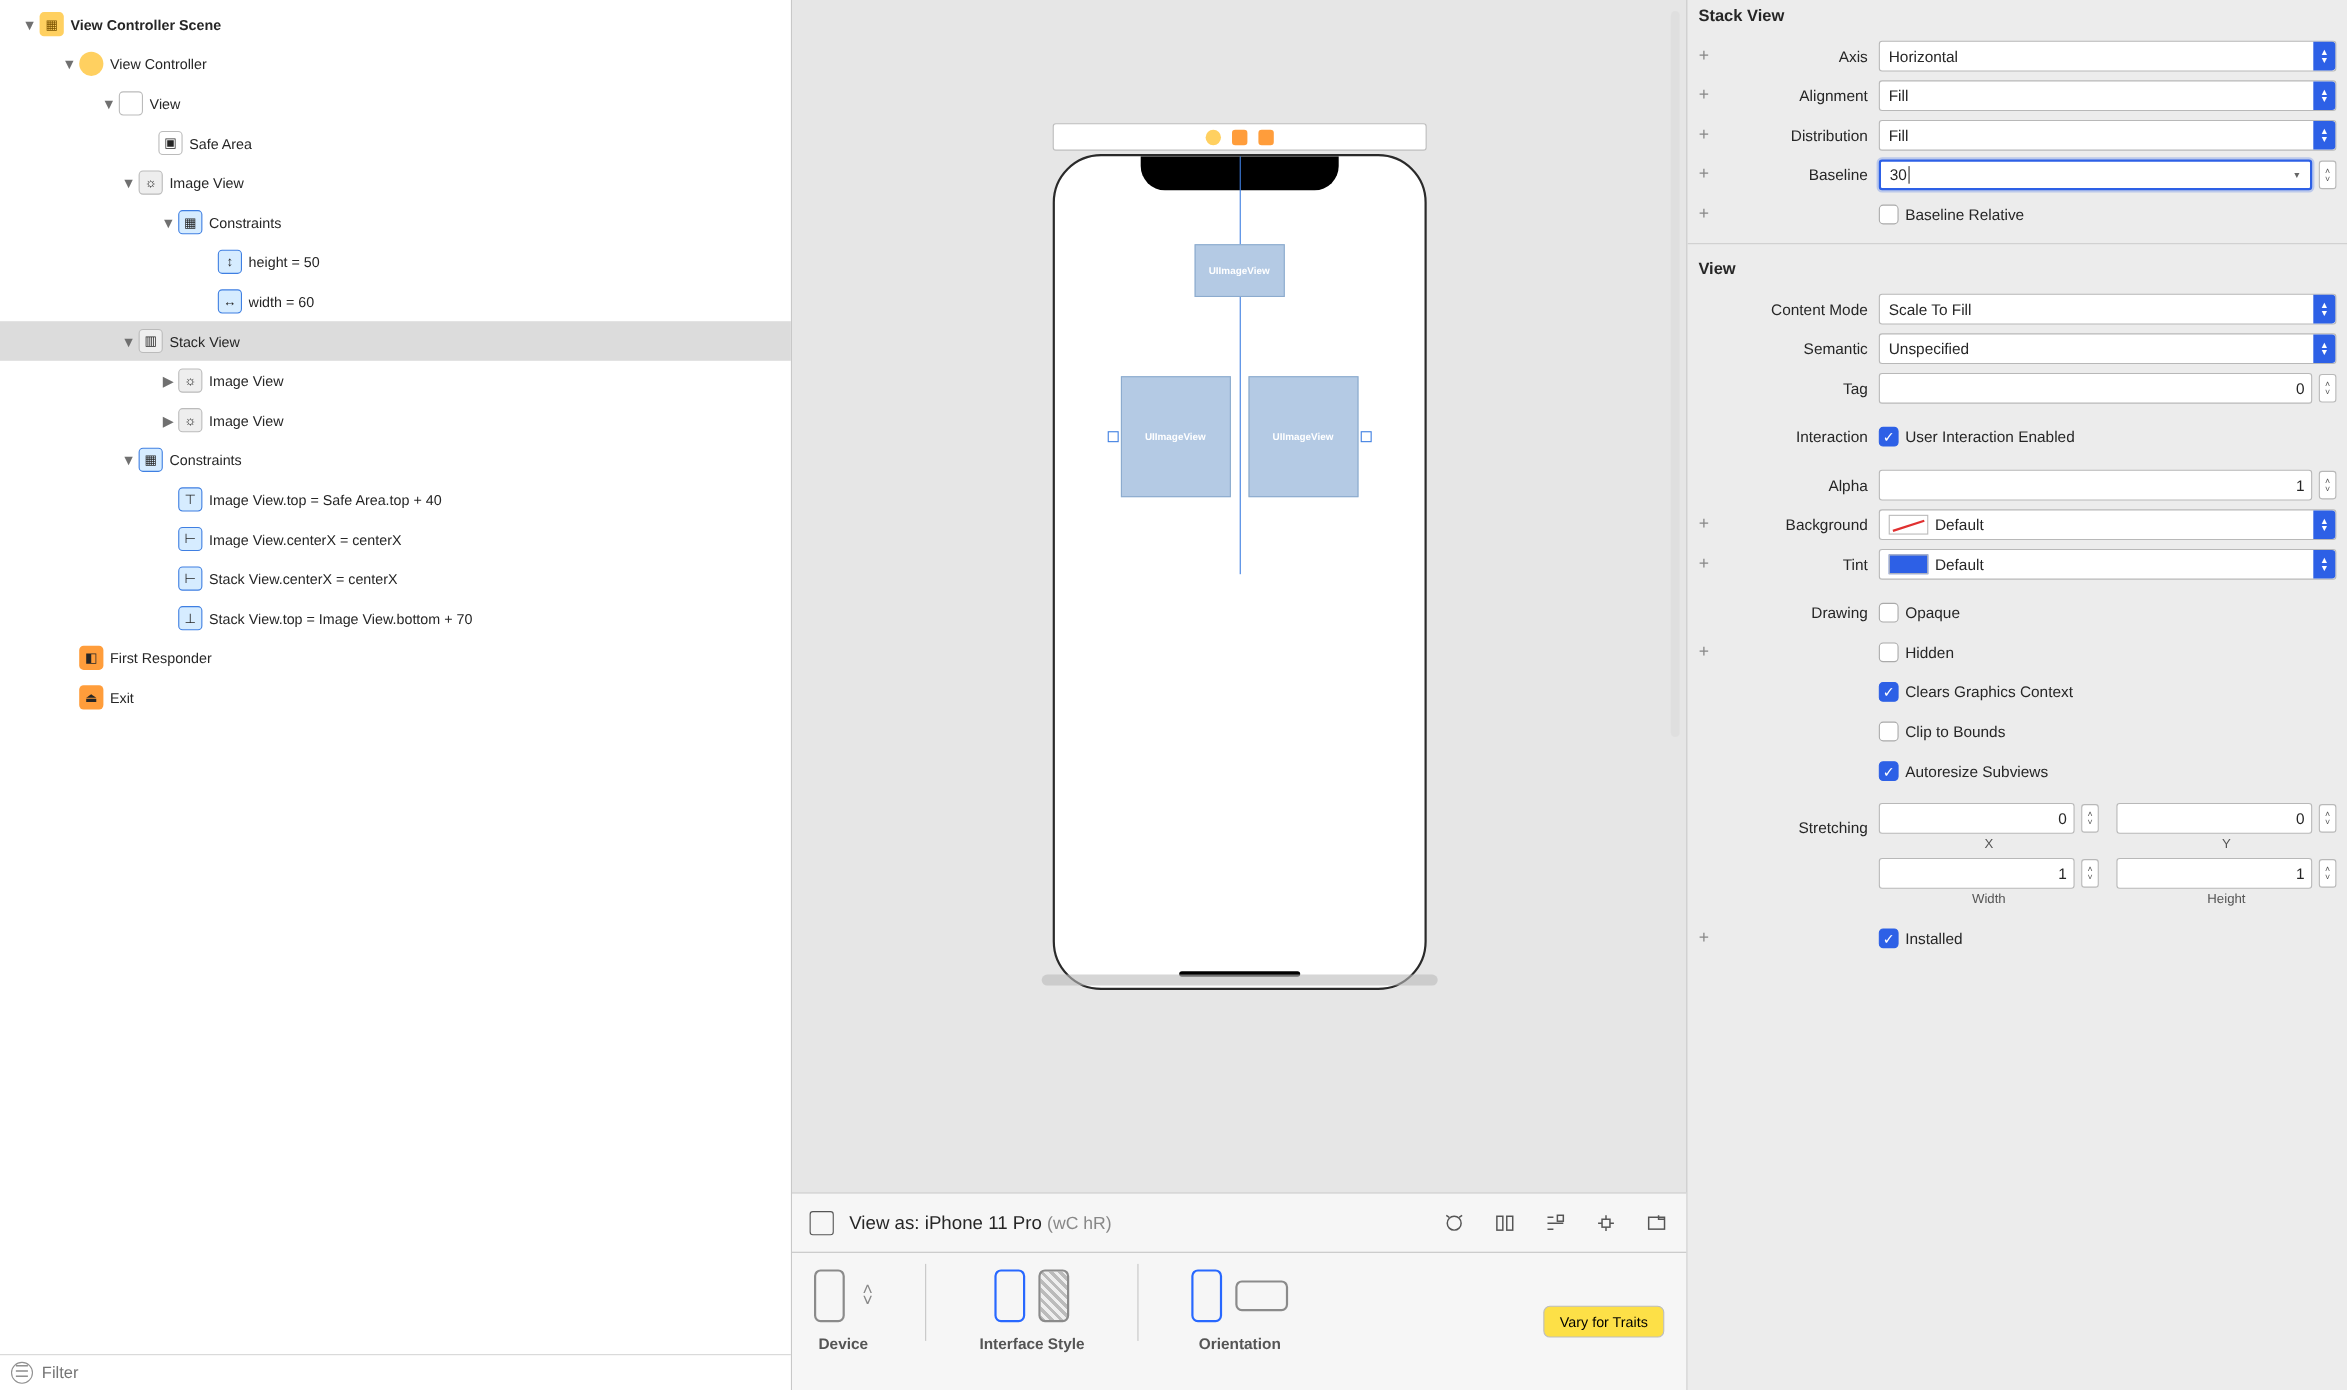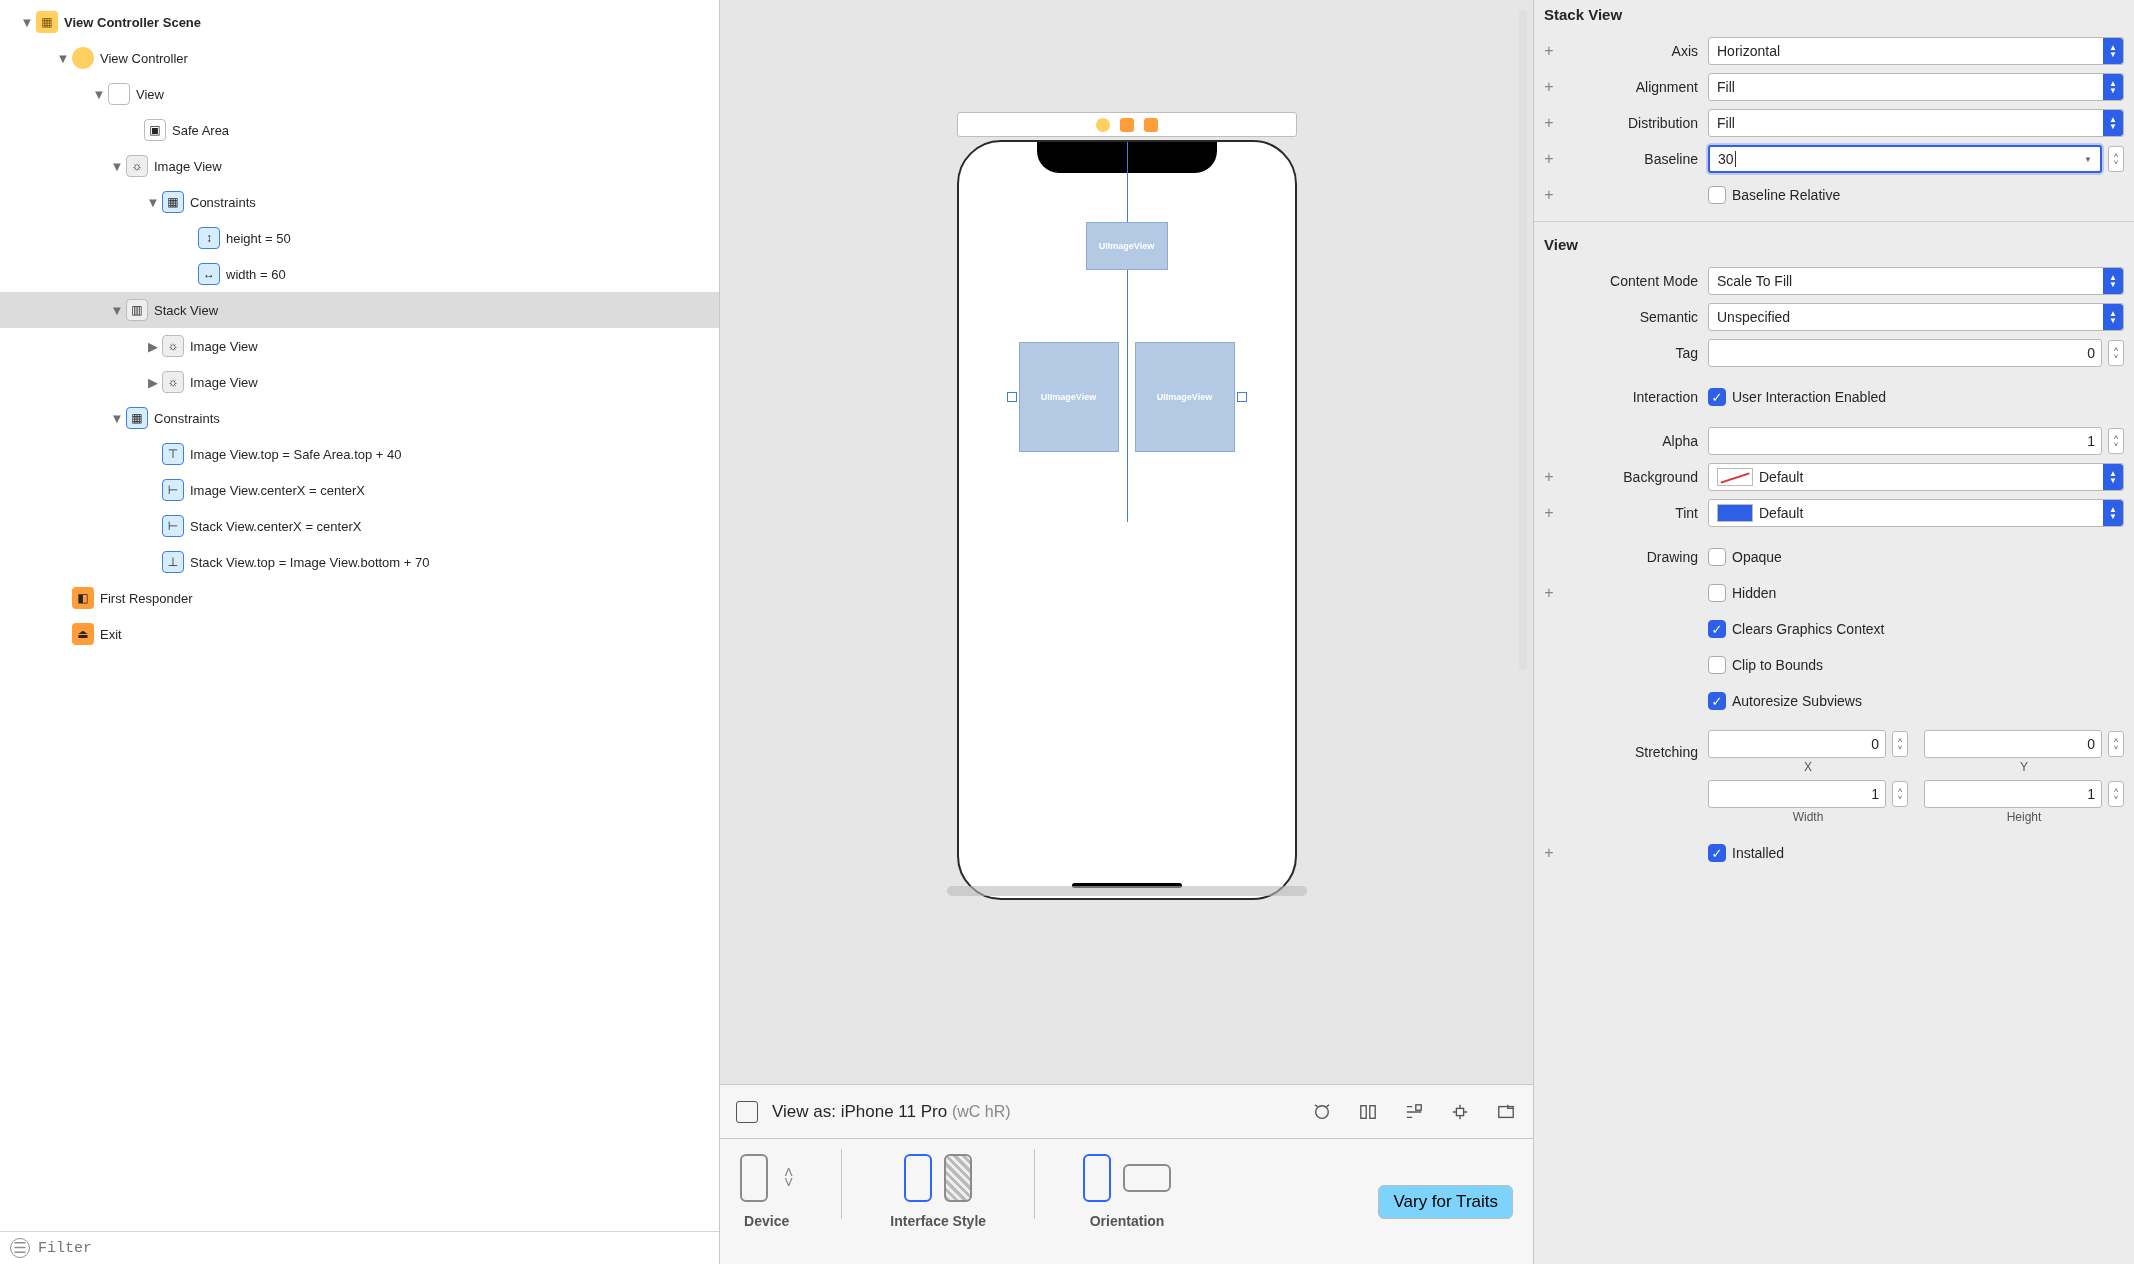--- a/index.html
+++ b/index.html
@@ -18,21 +18,21 @@
 .ic-safearea { background: #fff; border: 1px solid #bbb; }
 .ic-iv { background: #eee; border: 1px solid #bbb; }
 .ic-stack { background: #eee; border: 1px solid #bbb; }
 .ic-constraints, .ic-cblue { background: #d6ecff; border: 1px solid #3f7fe2; }
 .ic-first { background: #ff9d3b; border-radius: 4px; }
 .ic-exit { background: #ff9d3b; border-radius: 4px; }
 .lbl { flex: 1; overflow: hidden; text-overflow: ellipsis; }
 .bold { font-weight: 600; }
 .filterbar { border-top: 1px solid #d6d6d6; display: flex; align-items: center; padding: 6px 10px; gap: 8px; }
 .filter-ic { width: 20px; height: 20px; border-radius: 50%; border: 1.5px solid #909090; display: flex; align-items: center; justify-content: center; color: #909090; font-size: 15px; line-height: 0; }
-.filter-input { flex: 1; border: none; outline: none; font-size: 15px; color: #666; background: transparent; font-family: Liberation Mono, monospace; }
+.filter-input { flex: 1; border: none; outline: none; font-size: 15px; color: #666; background: transparent; }
 .center { flex: 1; background: #e6e6e6; display: flex; flex-direction: column; border-right: 1px solid #c8c8c8; position: relative; }
 .canvas { flex: 1; position: relative; overflow: hidden; }
 .docbar { position: absolute; top: 112px; left: 50%; transform: translateX(-50%); width: 340px; height: 25px; background: #fff; border: 1px solid #bdbdbd; border-radius: 3px; display: flex; align-items: center; justify-content: center; gap: 10px; }
 .docbar .dot { width: 14px; height: 14px; border-radius: 3px; }
 .dot.y { background: #ffd060; border-radius: 50%; }
 .dot.o1 { background: #ff9d3b; }
 .dot.o2 { background: #ff9d3b; }
 .device { position: absolute; top: 140px; left: 50%; transform: translateX(-50%); width: 340px; height: 760px; border: 2px solid #2a2a2a; border-radius: 44px; background: #fff; overflow: hidden; }
 .notch { position: absolute; top: 0; left: 50%; transform: translateX(-50%); width: 180px; height: 31px; background: #000; border-radius: 0 0 22px 22px; }
 .vline { position: absolute; top: 0; left: 50%; width: 1px; height: 380px; background: #3f7fe2; }
@@ -54,21 +54,21 @@
 .traitbar { height: 126px; border-top: 1px solid #c8c8c8; background: #f6f6f6; display: flex; align-items: flex-start; padding: 10px 20px; gap: 48px; }
 .trait-group { display: flex; flex-direction: column; align-items: center; gap: 6px; }
 .trait-icons { display: flex; align-items: center; gap: 12px; height: 58px; }
 .device-ic { width: 28px; height: 48px; border: 2px solid #8b8b8b; border-radius: 6px; }
 .device-ic.blue { border-color: #2868ff; }
 .device-ic.land { width: 48px; height: 28px; }
 .device-ic.fill { background: repeating-linear-gradient(45deg,#bbb,#bbb 3px,#eee 3px,#eee 6px); }
 .chev { color: #888; font-size: 16px; display: flex; flex-direction: column; line-height: 10px; margin-left: 4px; }
 .sep { width: 1px; height: 70px; background: #c6c6c6; }
 .trait-label { font-size: 14px; color: #555; font-weight: bold; }
-.vary { margin-left: auto; background: #7dd3fc; border: 1px solid #bdbdbd; border-radius: 6px; padding: 6px 14px; font-size: 17px; align-self: center; text-align: right; }
+.vary { margin-left: auto; background: #fde047; border: 1px solid #bdbdbd; border-radius: 6px; padding: 6px 14px; font-size: 13px; align-self: center; text-align: right; }
 .right { width: 600px; background: #ececec; overflow-y: auto; font-size: 14px; }
 .sect-title { font-weight: 600; font-size: 15px; padding: 6px 10px 10px; }
 .prop-row { display: flex; align-items: center; padding: 3px 10px 3px 6px; gap: 10px; min-height: 36px; }
 .plus { width: 18px; color: #888; text-align: center; font-size: 16px; }
 .plus.hidden { visibility: hidden; }
 .plabel { width: 130px; text-align: right; color: #262626; }
 .pcontrol { flex: 1; display: flex; align-items: center; gap: 6px; }
 .sel-ctrl { flex: 1; height: 28px; background: #fff; border: 1px solid #b8b8b8; border-radius: 3px; display: flex; align-items: center; padding: 0 4px 0 8px; position: relative; }
 .sel-ctrl .arrows { width: 20px; height: 100%; background: #2d60e6; border-radius: 0 3px 3px 0; margin-right: -4px; display: flex; flex-direction: column; align-items: center; justify-content: center; color: #fff; font-size: 8px; line-height: 7px; }
 .sel-ctrl.focus { border: 2px solid #2d60e6; box-shadow: 0 0 0 2px rgba(45,96,230,.25); }

